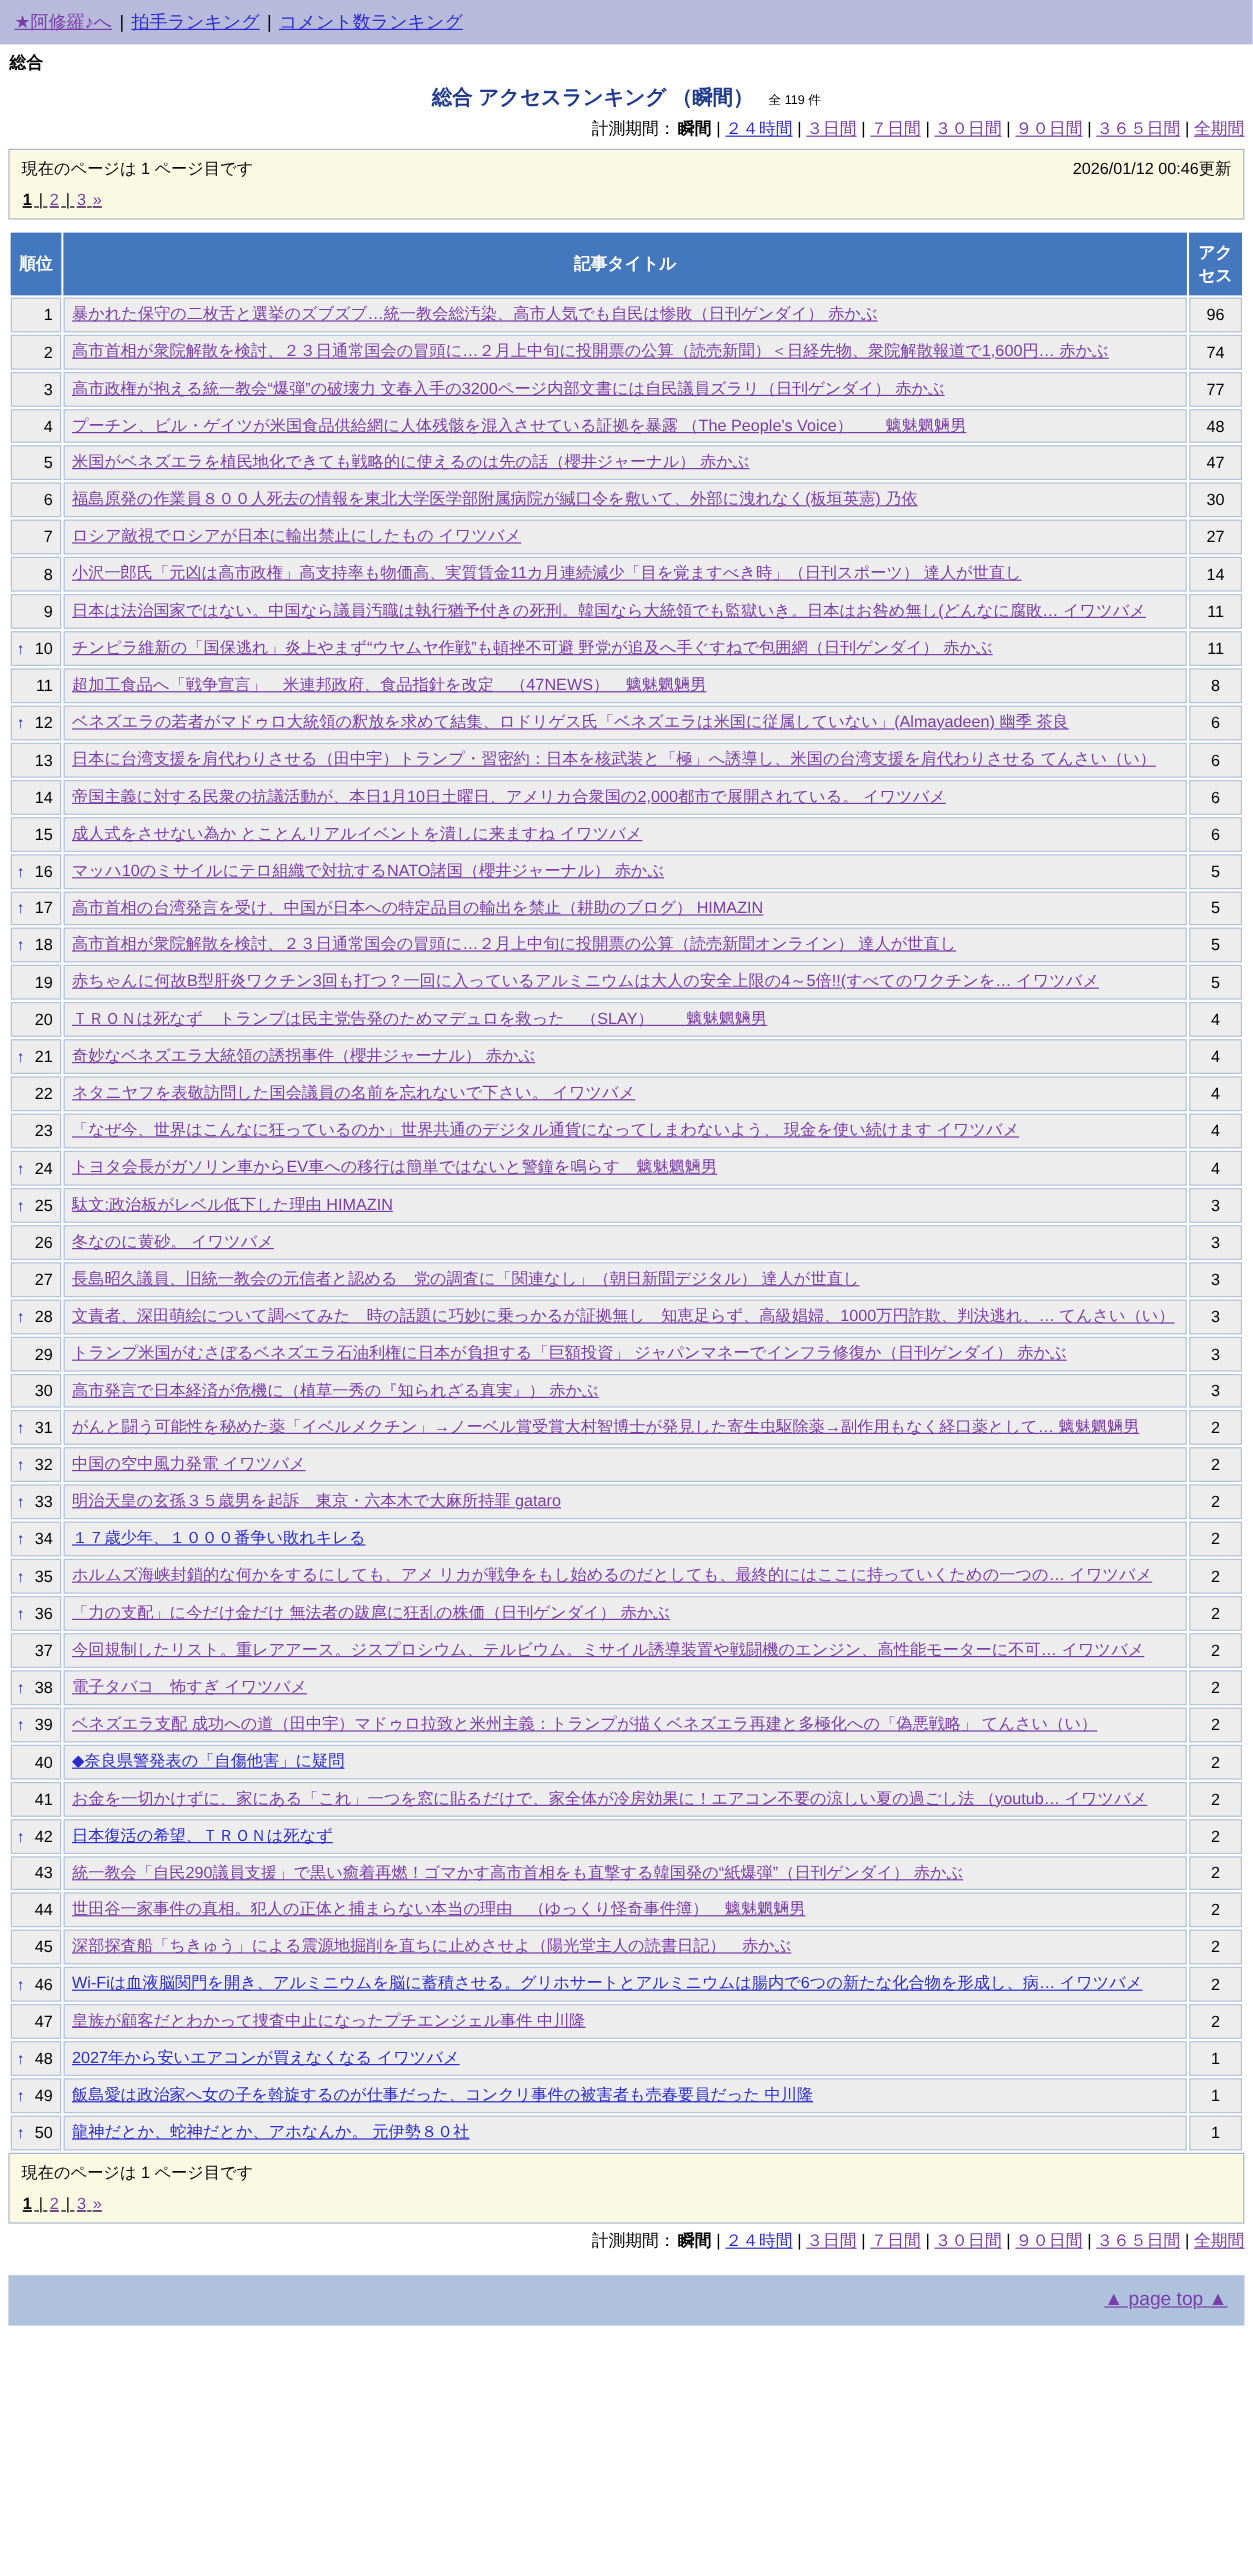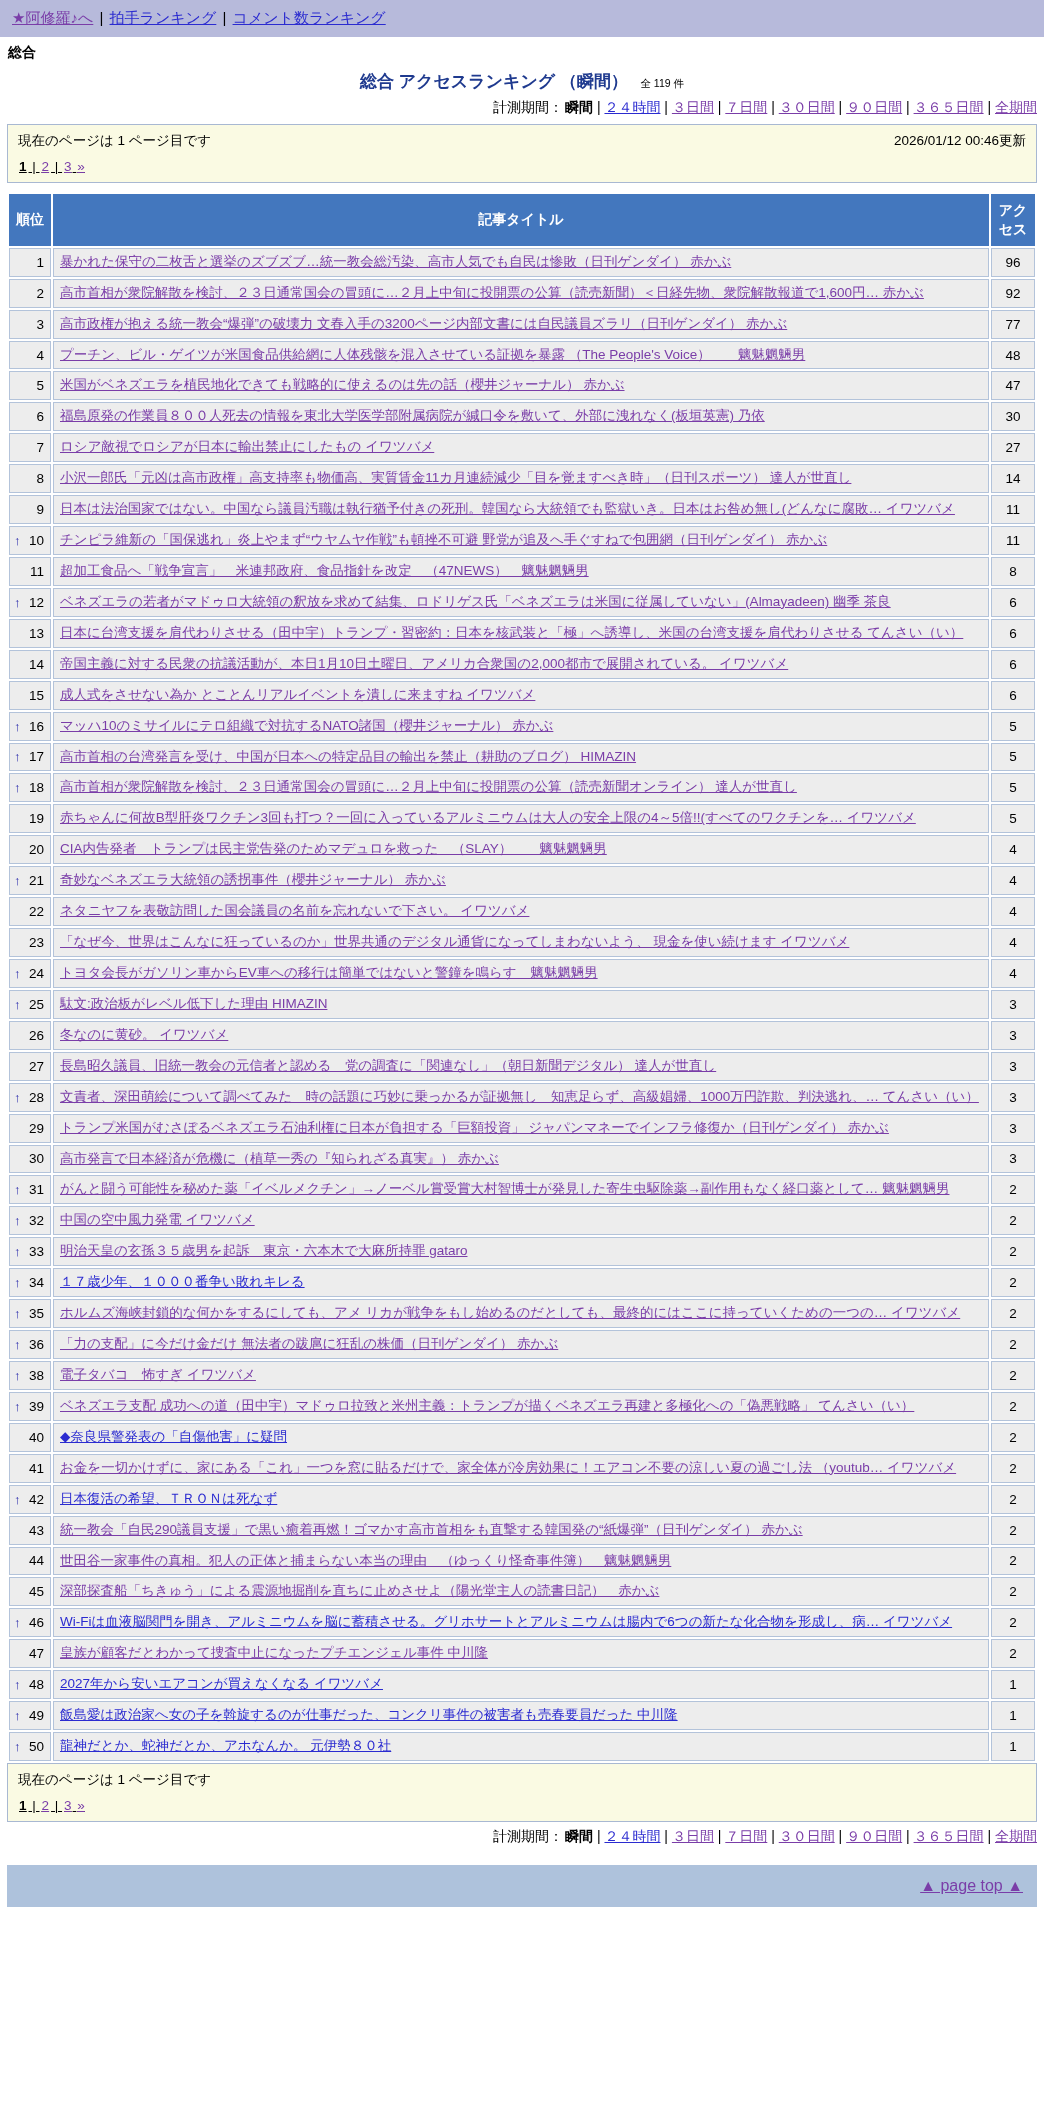--- a/index.html
+++ b/index.html
@@ -98,21 +98,21 @@
   <tr>
     <td class="c-rank">
       <div class="rw">
         <span class="up"></span>
         <span class="num">2</span>
       </div>
     </td>
     <td class="c-title">
       <a class="tlink lk-v" href="#">高市首相が衆院解散を検討、２３日通常国会の冒頭に…２月上中旬に投開票の公算（読売新聞）＜日経先物、衆院解散報道で1,600円… 赤かぶ</a>
     </td>
-    <td class="c-acc">92</td>
+    <td class="c-acc">74</td>
   </tr>
 
   <tr>
     <td class="c-rank">
       <div class="rw">
         <span class="up"></span>
         <span class="num">3</span>
       </div>
     </td>
     <td class="c-title">
@@ -330,21 +330,21 @@
   </tr>
 
   <tr>
     <td class="c-rank">
       <div class="rw">
         <span class="up"></span>
         <span class="num">20</span>
       </div>
     </td>
     <td class="c-title">
-      <a class="tlink lk-v" href="#">CIA内告発者　トランプは民主党告発のためマデュロを救った　（SLAY）　　魑魅魍魎男</a>
+      <a class="tlink lk-v" href="#">ＴＲＯＮは死なず　トランプは民主党告発のためマデュロを救った　（SLAY）　　魑魅魍魎男</a>
     </td>
     <td class="c-acc">4</td>
   </tr>
 
   <tr>
     <td class="c-rank">
       <div class="rw">
         <span class="up">↑</span>
         <span class="num">21</span>
       </div>
@@ -543,20 +543,32 @@
         <span class="up">↑</span>
         <span class="num">36</span>
       </div>
     </td>
     <td class="c-title">
       <a class="tlink lk-v" href="#">「力の支配」に今だけ金だけ 無法者の跋扈に狂乱の株価（日刊ゲンダイ） 赤かぶ</a>
     </td>
     <td class="c-acc">2</td>
   </tr>
 
+  <tr>
+    <td class="c-rank">
+      <div class="rw">
+        <span class="up"></span>
+        <span class="num">37</span>
+      </div>
+    </td>
+    <td class="c-title">
+      <a class="tlink lk-v" href="#">今回規制したリスト。重レアアース。ジスプロシウム、テルビウム。ミサイル誘導装置や戦闘機のエンジン、高性能モーターに不可… イワツバメ</a>
+    </td>
+    <td class="c-acc">2</td>
+  </tr>
 
   <tr>
     <td class="c-rank">
       <div class="rw">
         <span class="up">↑</span>
         <span class="num">38</span>
       </div>
     </td>
     <td class="c-title">
       <a class="tlink lk-v" href="#">電子タバコ　怖すぎ イワツバメ</a>

